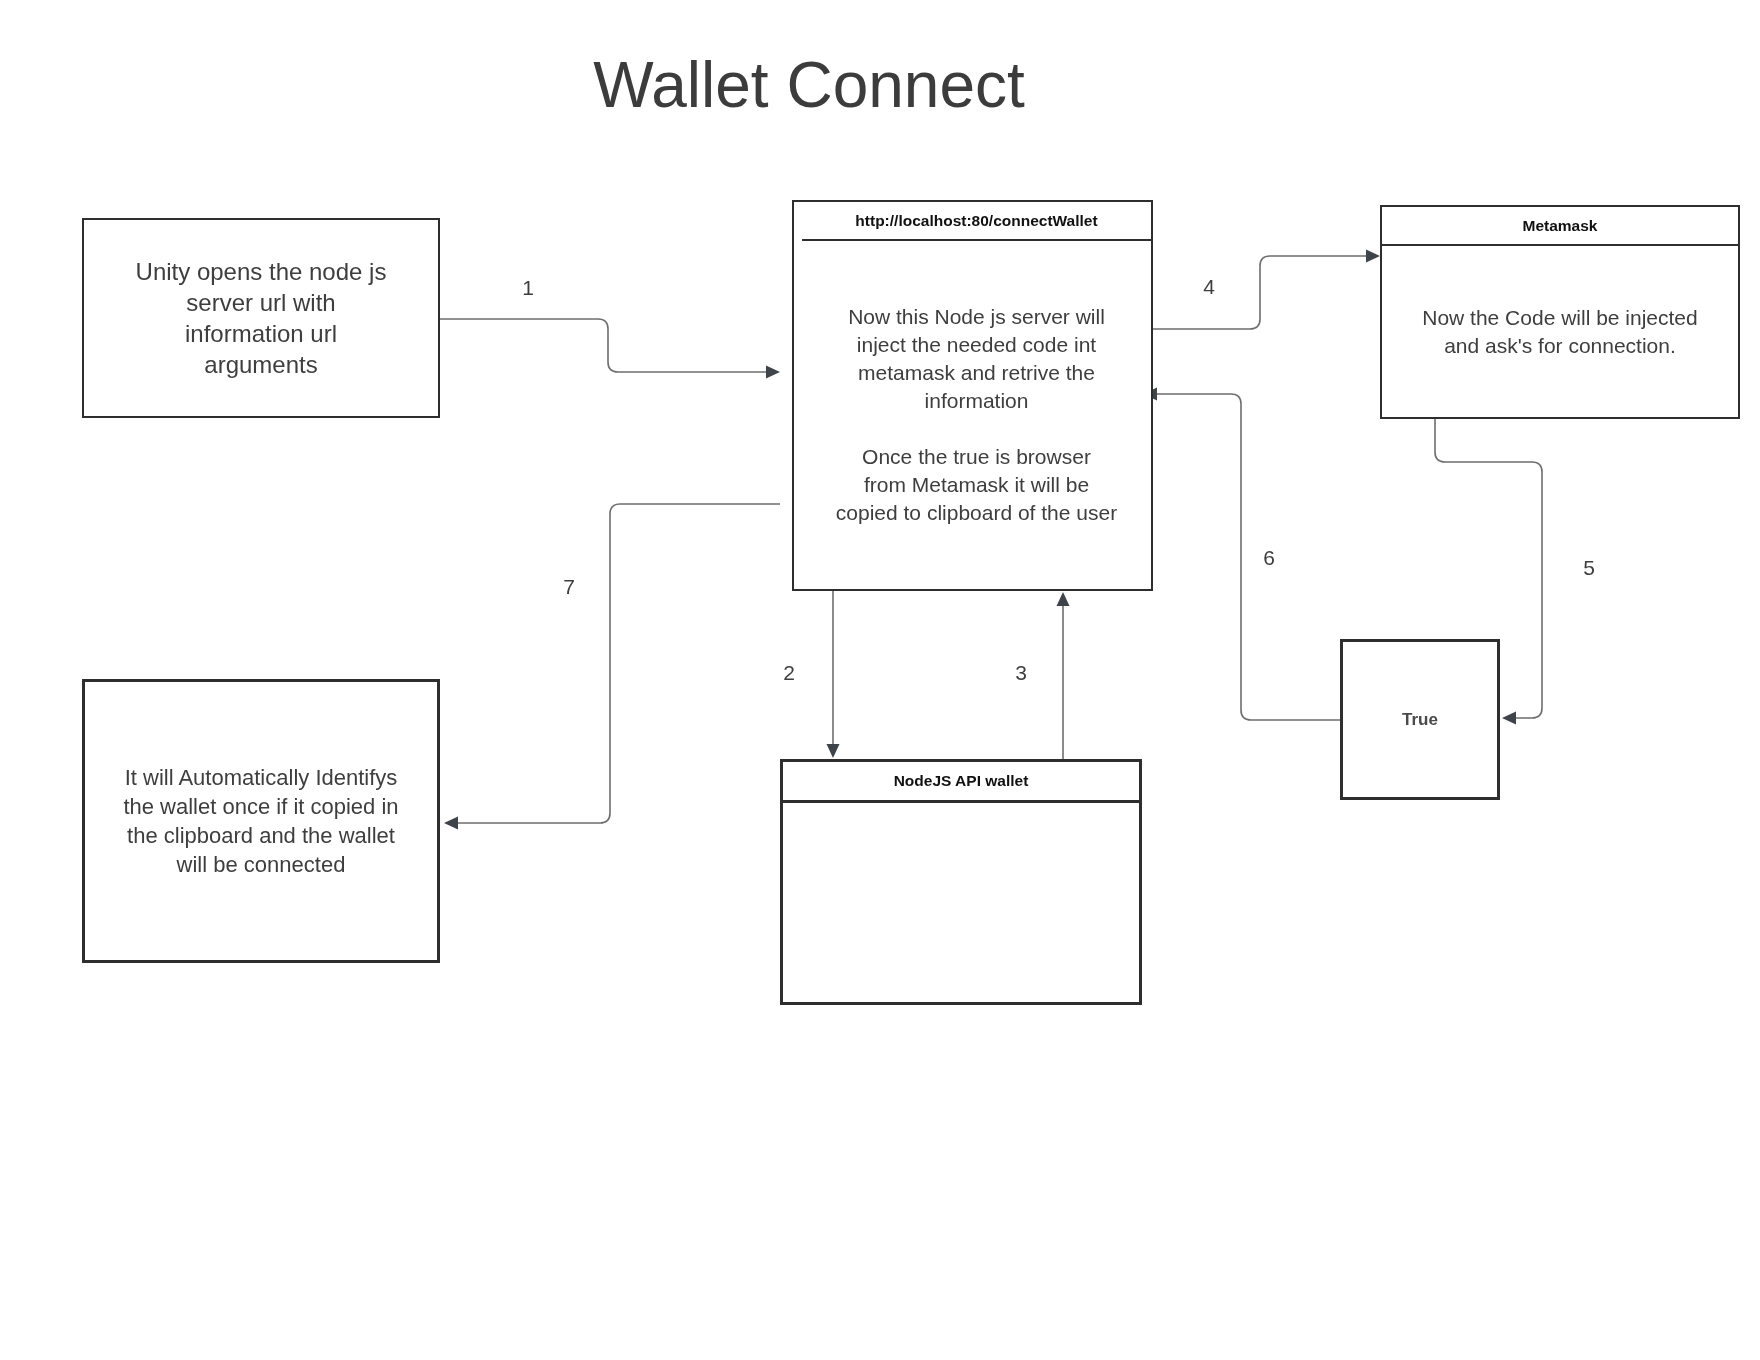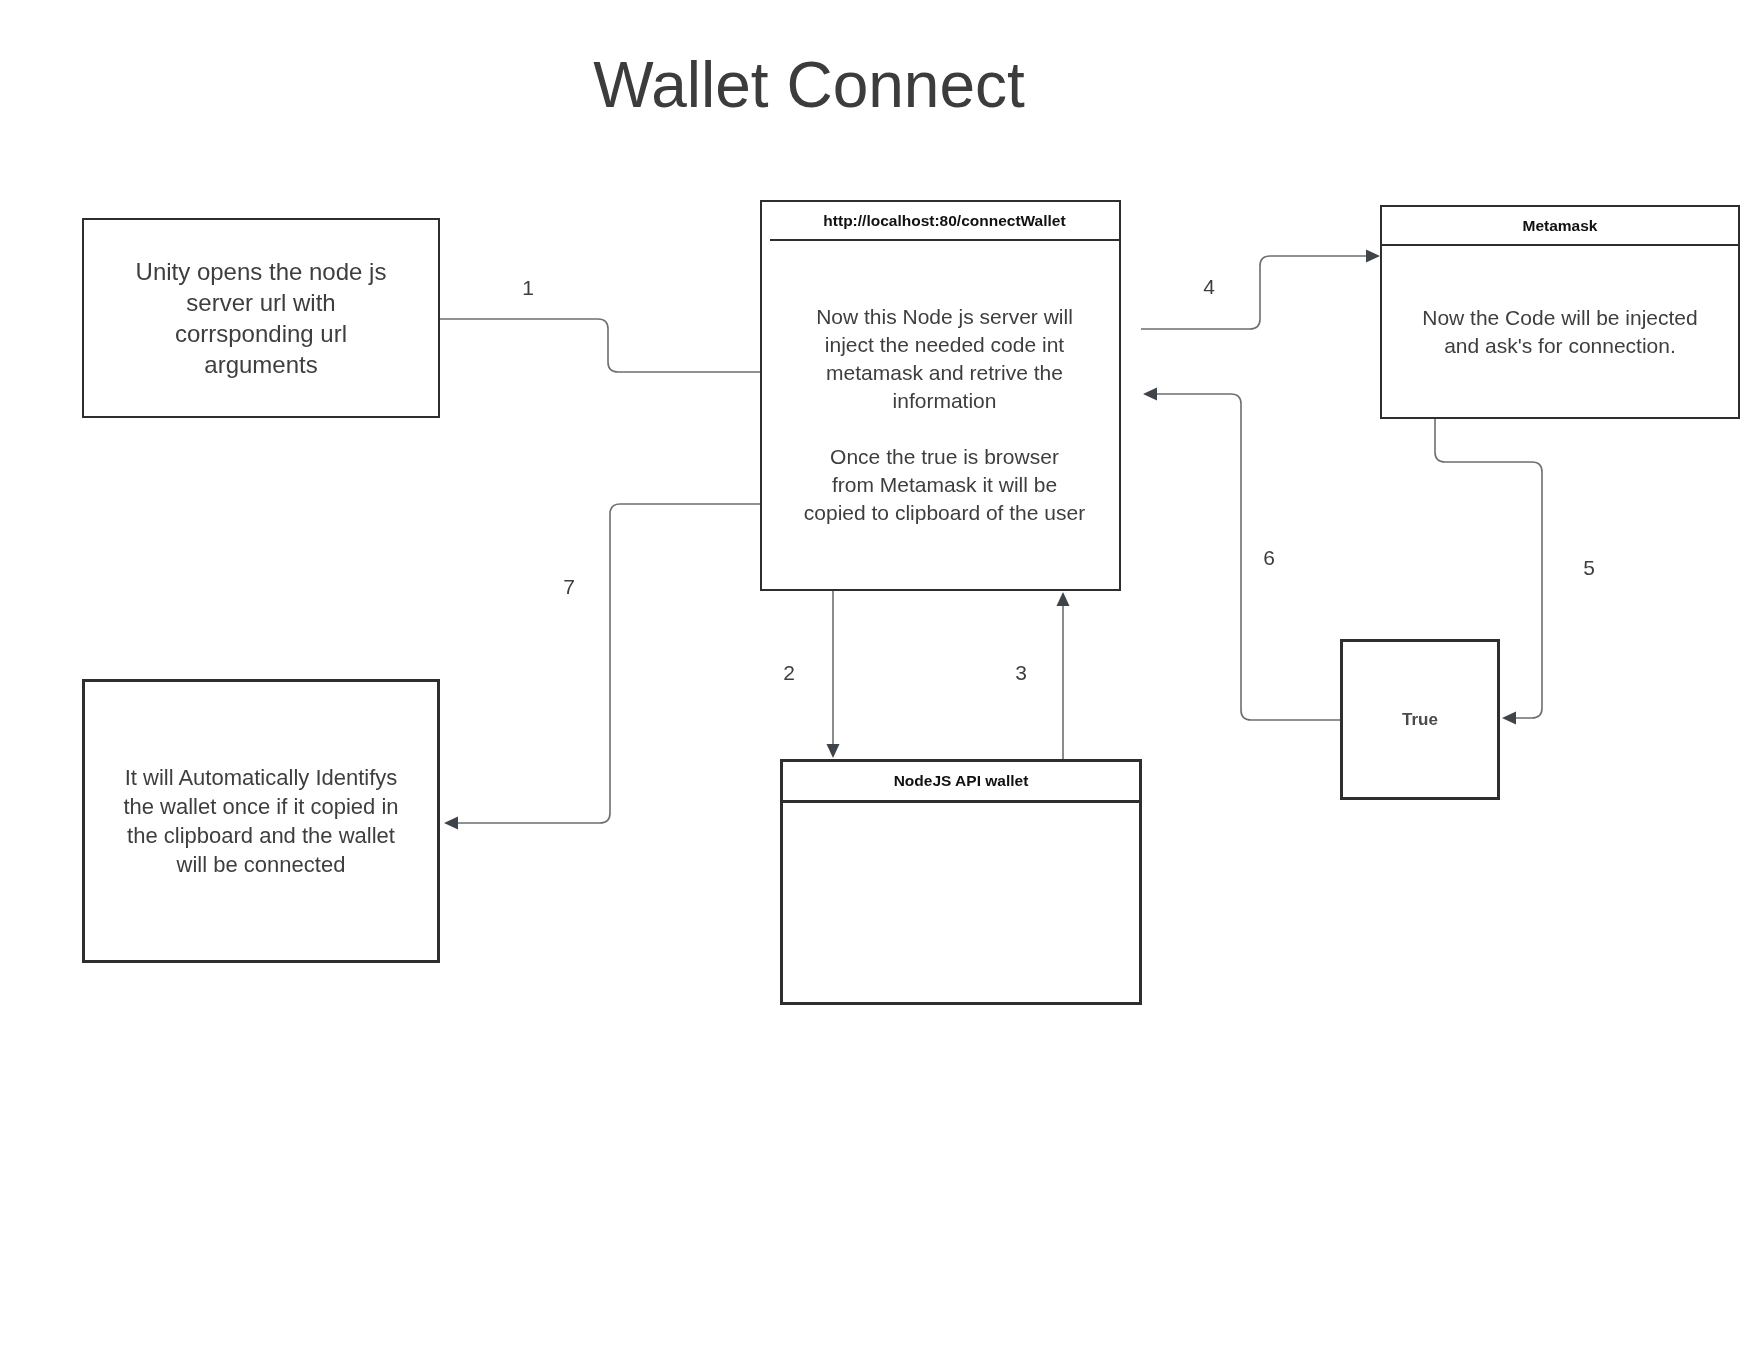--- a/index.html
+++ b/index.html
@@ -76,21 +76,21 @@
   }
   .body p { margin: 0; white-space: pre-line; }
   .body p + p { margin-top: 28px; }
 
   #box-unity-open {
     left: 82px; top: 218px; width: 358px; height: 200px;
     display: flex; align-items: center; justify-content: center;
   }
   #box-unity-open .body { font-size: 24px; line-height: 31px; }
 
-  #box-connect-wallet { left: 760px; top: 200px; width: 361px; height: 391px; padding-left: 8px; }
+  #box-connect-wallet { left: 792px; top: 200px; width: 361px; height: 391px; padding-left: 8px; }
 
   #box-metamask { left: 1380px; top: 205px; width: 360px; height: 214px; }
 
   #box-unity-game { left: 82px; top: 679px; width: 358px; height: 284px; }
   #box-unity-game .body { font-size: 22px; line-height: 29px; }
 
   #box-nodejs { left: 780px; top: 759px; width: 362px; height: 246px; }
   #box-nodejs .hdr { height: 38px; line-height: 38px; }
 
   #box-true {
@@ -147,21 +147,21 @@
     </g>
     <g>
       <path class="line" d="M 780 504 L 620 504 Q 610 504 610 514 L 610 813 Q 610 823 600 823 L 458 823"></path>
       <path class="head" d="M 444 823 L 458 816.5 L 458 829.5 Z"></path>
     </g>
   </svg>
 
   <div class="box" id="box-unity-open">
     <div class="body">Unity opens the node js
 server url with
-corrsponding url
+information url
 arguments</div>
   </div>
 
   <div class="box headered" id="box-connect-wallet">
     <div class="hdr">http://localhost:80/connectWallet</div>
     <div class="body">
       <p>Now this Node js server will
 inject the needed code int
 metamask and retrive the
 information</p>

